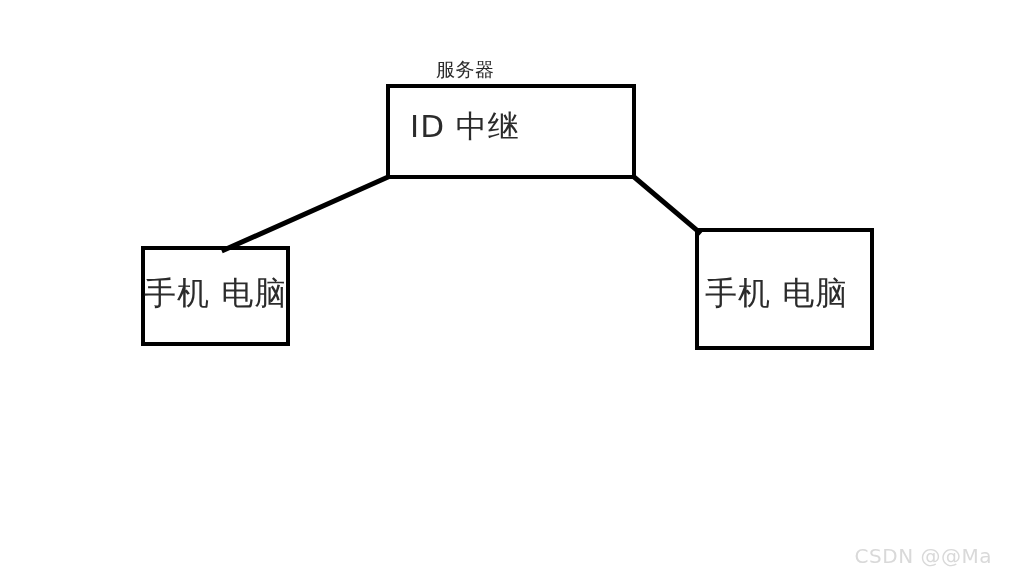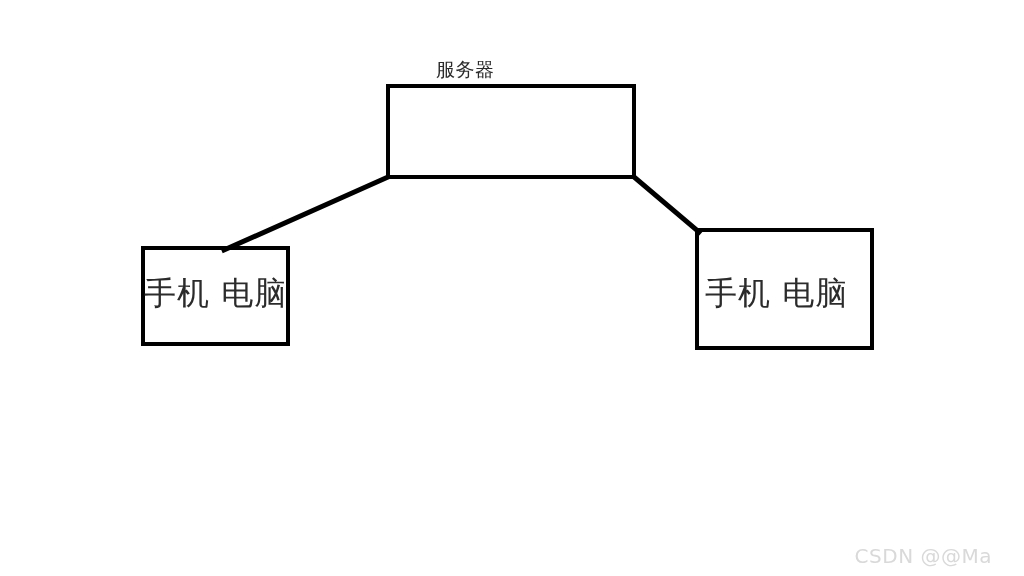--- a/index.html
+++ b/index.html
@@ -97,20 +97,21 @@
 
 <div id="canvas">
 
   <svg id="connectors" viewBox="0 0 1024 576" width="1024" height="576">
     <line x1="388" y1="177" x2="224" y2="250" stroke="#000000" stroke-width="5" stroke-linecap="square"></line>
     <line x1="634" y1="177" x2="699" y2="232" stroke="#000000" stroke-width="5" stroke-linecap="square"></line>
   </svg>
 
   <div class="node-box" id="server-box"></div>
   <div class="node-label" id="server-caption">服务器</div>
+  <div class="node-label" id="server-text">ID  中继</div>
 
   <div class="node-box" id="left-box"></div>
   <div class="node-label" id="left-text">手机 电脑</div>
 
   <div class="node-box" id="right-box"></div>
   <div class="node-label" id="right-text">手机 电脑</div>
 
   <div id="watermark">CSDN @@Ma</div>
 
 </div>

